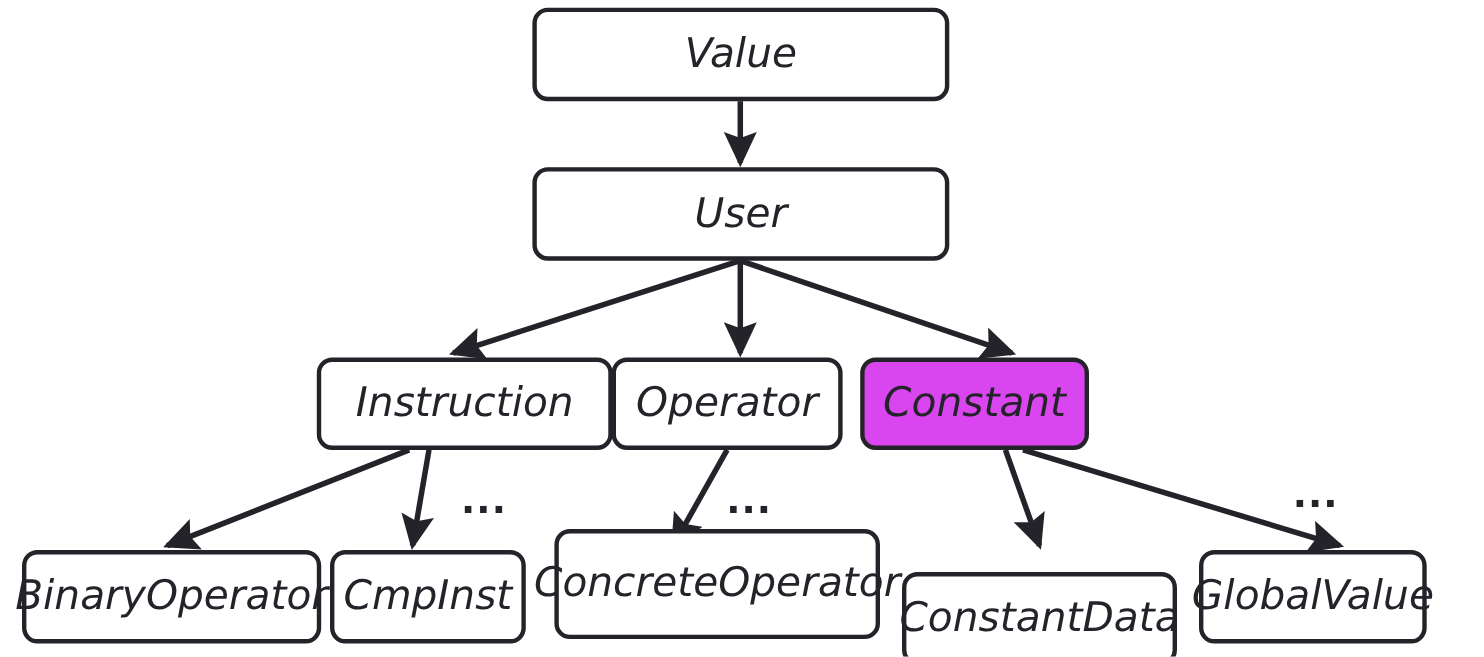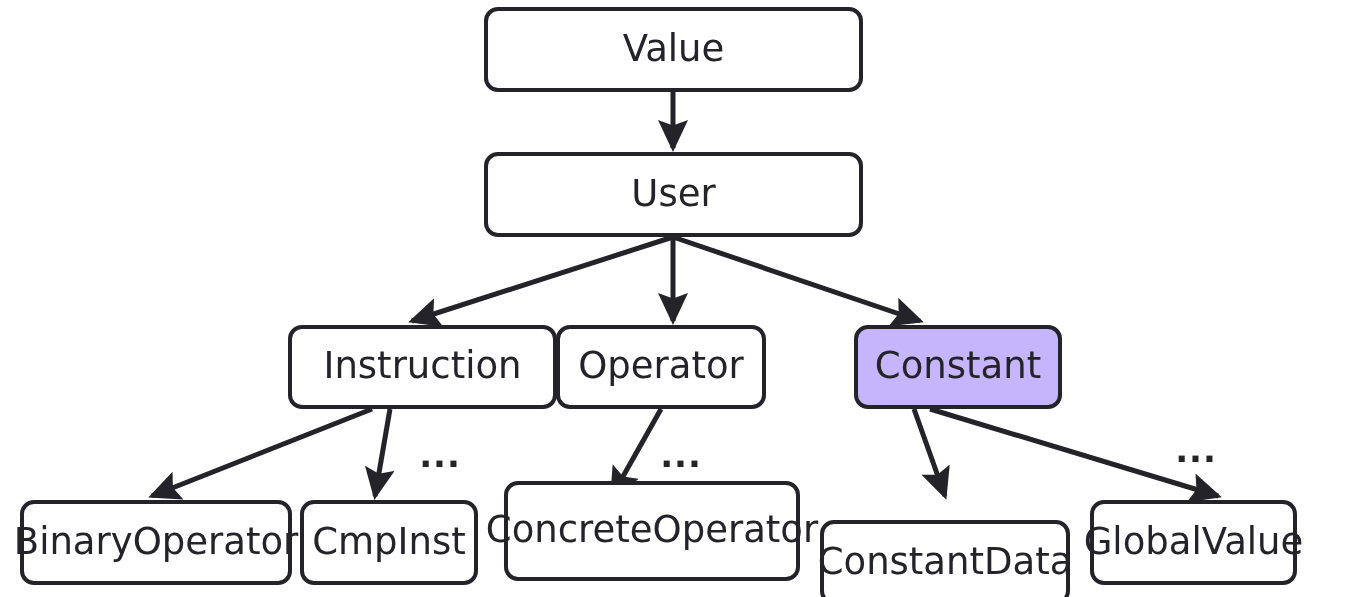--- a/index.html
+++ b/index.html
@@ -33,20 +33,21 @@
     display: flex;
     align-items: center;
     justify-content: center;
     color: #232329;
     font-family: "DejaVu Sans", sans-serif;
     font-size: 37px;
     font-weight: 400;
     letter-spacing: 0px;
     white-space: nowrap;
     z-index: 2;
+    font-style: italic;
   }
   .node-label {
     display: block;
     line-height: 1;
     padding-bottom: 3px;
   }
   .ellipsis {
     position: absolute;
     color: #232329;
     font-family: "DejaVu Sans", sans-serif;
@@ -88,21 +89,21 @@
       </div>
       <div class="node" style="left: 484px; top: 152px; width: 379px; height: 85px; border-color: rgb(35, 35, 41); background: rgb(255, 255, 255); color: rgb(35, 35, 41); justify-content: center;">
         <span class="node-label">User</span>
       </div>
       <div class="node" style="left: 288px; top: 325px; width: 269px; height: 84px; border-color: rgb(35, 35, 41); background: rgb(255, 255, 255); color: rgb(35, 35, 41);">
         <span class="node-label">Instruction</span>
       </div>
       <div class="node" style="left: 556px; top: 325px; width: 210px; height: 84px; border-color: rgb(35, 35, 41); background: rgb(255, 255, 255); color: rgb(35, 35, 41); justify-content: center;">
         <span class="node-label">Operator</span>
       </div>
-      <div class="node" style="left: 854px; top: 325px; width: 208px; height: 84px; border-color: rgb(35, 35, 41); background: #c4b5fd; color: rgb(35, 35, 41);">
+      <div class="node" style="left: 782px; top: 325px; width: 208px; height: 84px; border-color: rgb(35, 35, 41); background: #d946ef; color: rgb(35, 35, 41);">
         <span class="node-label">Constant</span>
       </div>
       <div class="node" style="left: 8px; top: 500px; width: 272px; height: 85px; border-color: rgb(35, 35, 41); background: rgb(255, 255, 255); color: rgb(35, 35, 41); margin-left: 12px;">
         <span class="node-label">BinaryOperator</span>
       </div>
       <div class="node" style="left: 300px; top: 500px; width: 178px; height: 85px; border-color: rgb(35, 35, 41); background: rgb(255, 255, 255); color: rgb(35, 35, 41);">
         <span class="node-label">CmpInst</span>
       </div>
       <div class="node" style="left: 504px; top: 481px; width: 296px; height: 100px; border-color: rgb(35, 35, 41); background: rgb(255, 255, 255); color: rgb(35, 35, 41);">
         <span class="node-label">ConcreteOperator</span>

